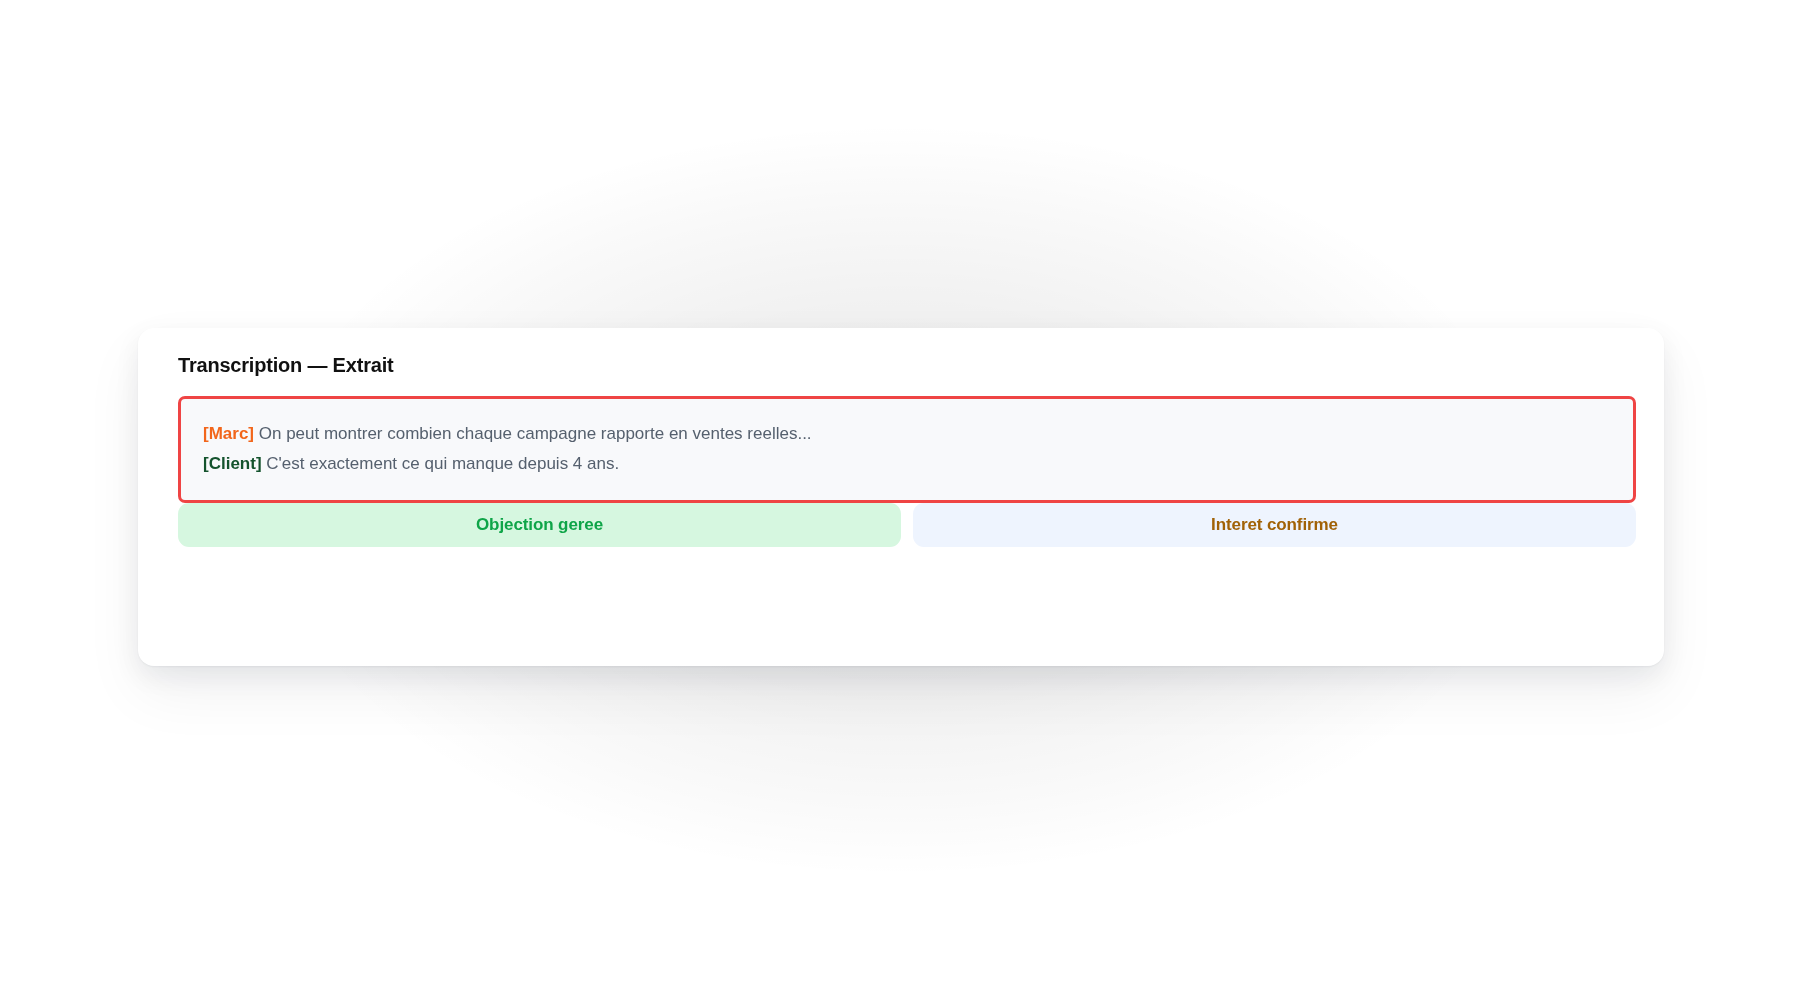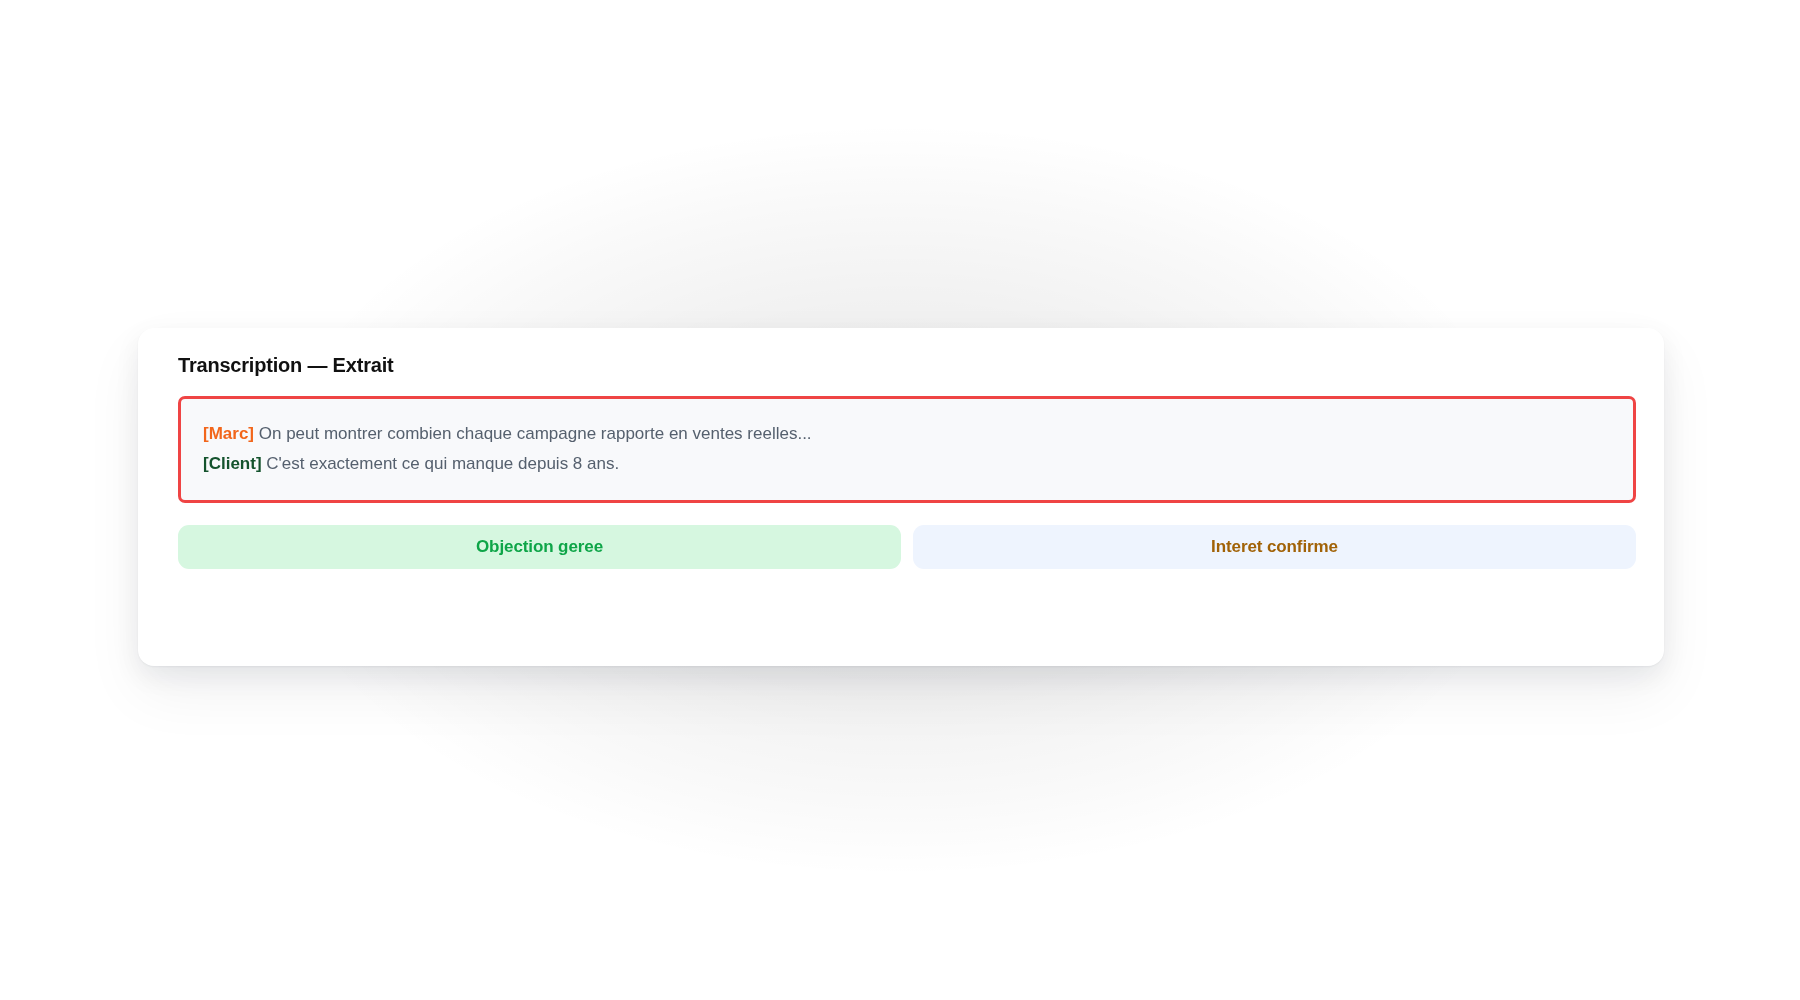--- a/index.html
+++ b/index.html
@@ -118,21 +118,20 @@
   .speaker {
     font-weight: bold;
   }
   .speaker-marc   { color: #f2661b; }
   .speaker-client { color: #14532d; }
 
   
   .pill-row {
     display: flex;
     gap: 12px;
-    margin-top: 22px;
   }
   .pill {
     flex: 1;
     height: 44px;
     border-radius: 11px;
     display: flex;
     align-items: center;
     justify-content: center;
     font-size: 17px;
     font-weight: bold;
@@ -157,21 +156,21 @@
 
     <h1 class="section-title">Transcription — Extrait</h1>
 
     <div class="transcript-box">
       <div class="transcript-line">
         <span class="speaker speaker-marc">[Marc]</span>
         <span>On peut montrer combien chaque campagne rapporte en ventes reelles...</span>
       </div>
       <div class="transcript-line">
         <span class="speaker speaker-client">[Client]</span>
-        <span>C'est exactement ce qui manque depuis 8 ans.</span>
+        <span>C'est exactement ce qui manque depuis 4 ans.</span>
       </div>
     </div>
 
     <div class="pill-row">
       <button class="pill pill-green">Objection geree</button>
       <button class="pill pill-blue">Interet confirme</button>
     </div>
 
   </div>
 </div>

